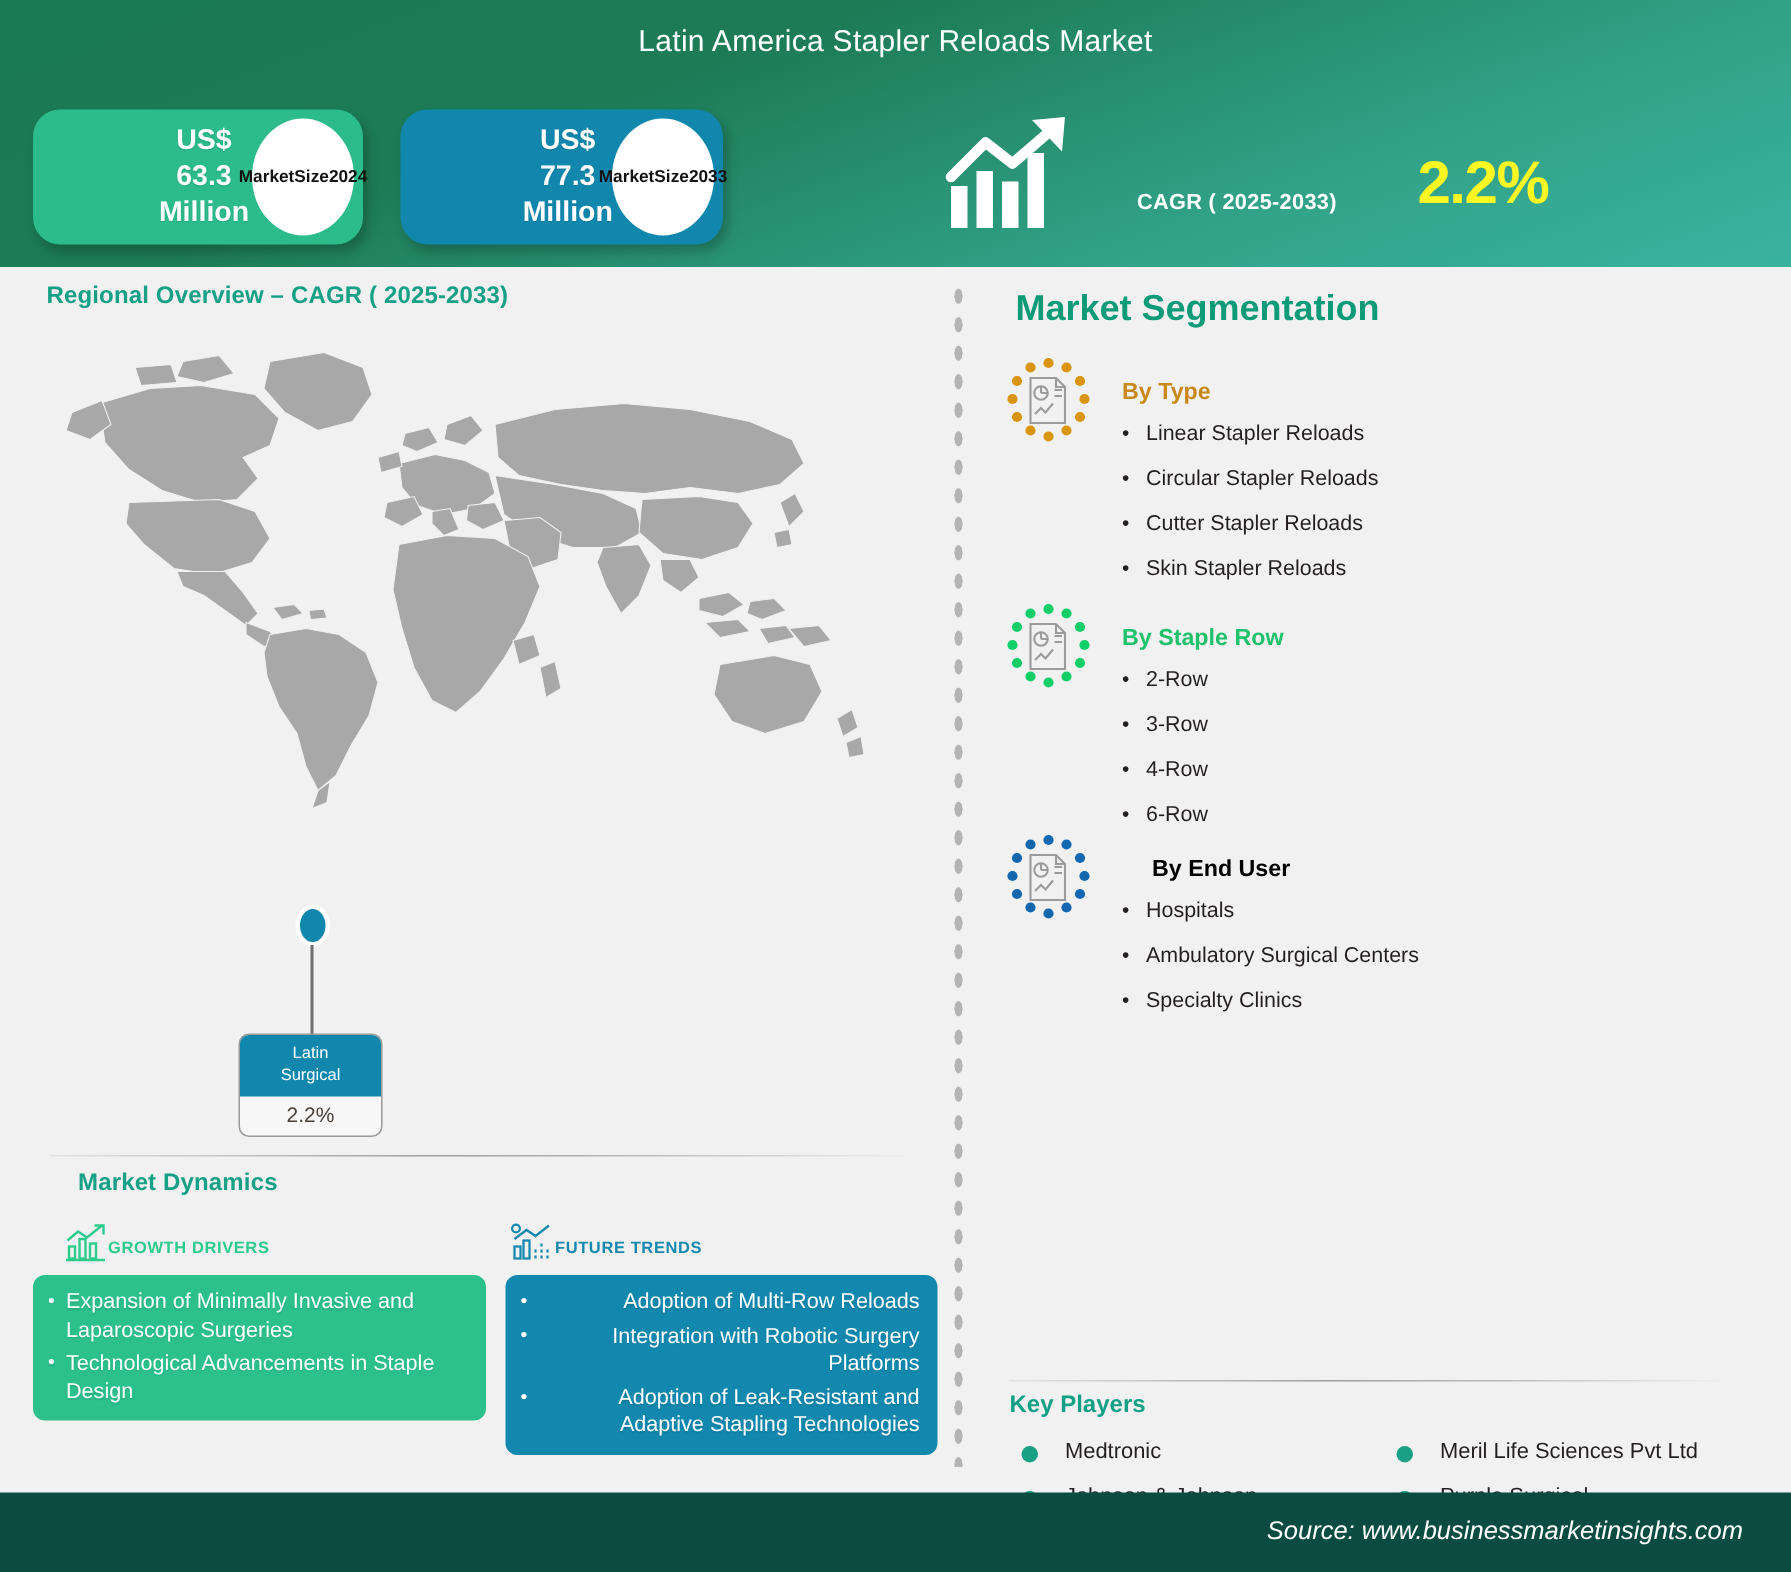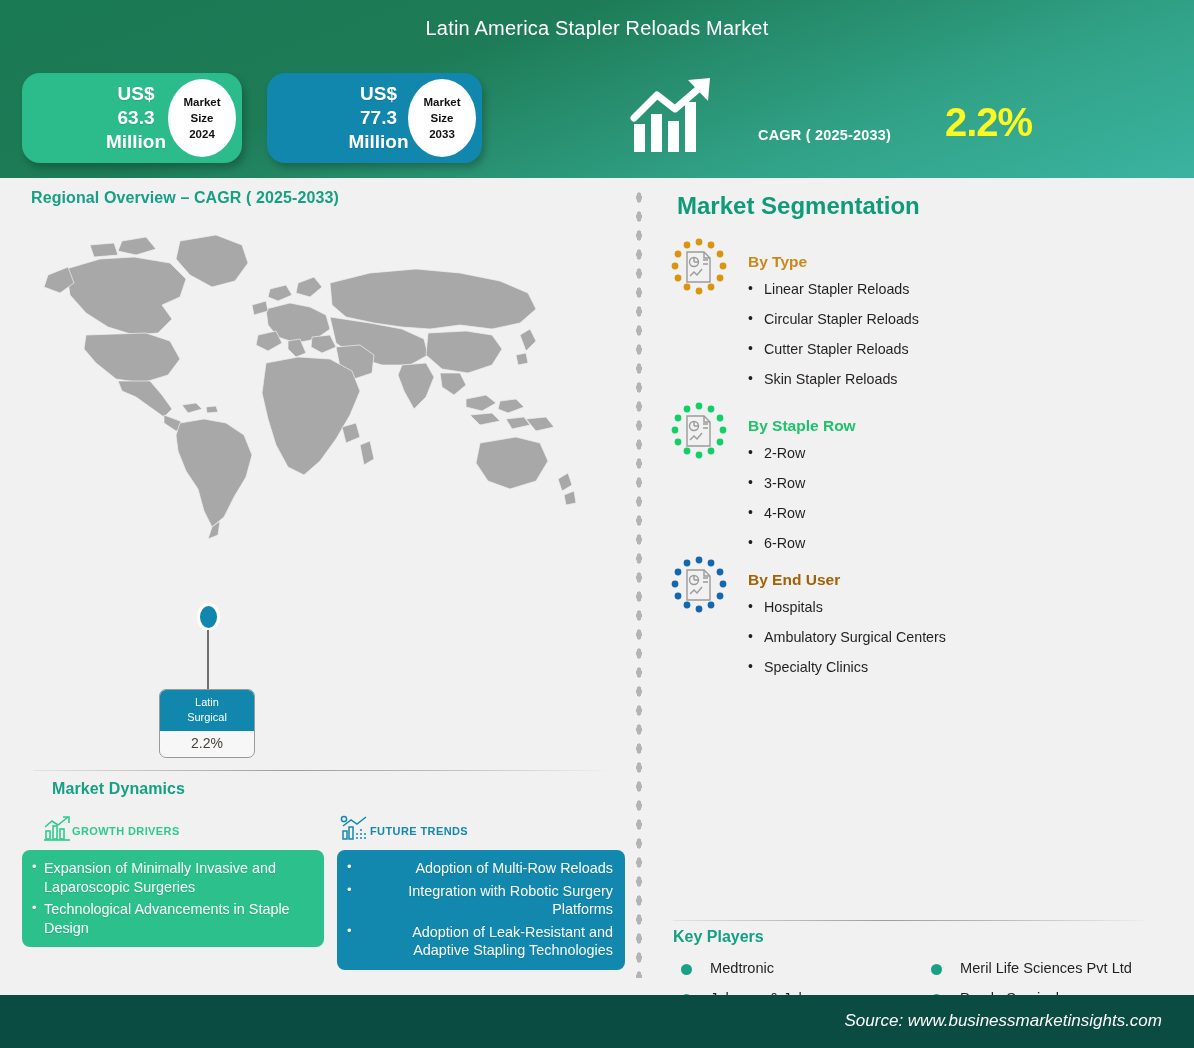--- a/index.html
+++ b/index.html
@@ -43,21 +43,21 @@
     line-height: 24px;
     text-align: center;
     padding-left: 8px;
     text-shadow: 0 1px 1px rgba(0,0,0,.12);
   }
   .pill-badge {
     position: absolute; right: 6px; top: 50%;
     transform: translateY(-50%);
     width: 68px; height: 78px;
     background: #ffffff; border-radius: 50%;
-    display: flex; flex-direction: column;
+    display: flex; flex-direction: row;
     align-items: center; justify-content: center;
     color: #111111; font-size: 11.5px; font-weight: bold;
     line-height: 16px;
   }
   .growth-icon { position: absolute; left: 630px; top: 78px; }
   .cagr-label {
     position: absolute; left: 758px; top: 127px;
     color: #ffffff; font-size: 14.5px; font-weight: bold;
     letter-spacing: .2px;
   }
@@ -199,21 +199,21 @@
   .seg-list li::before {
     content: "•"; position: absolute; left: 2px; top: -1px;
     color: #231f20; font-size: 14px;
   }
 
   #seg-type    { top: 60px; }
   #seg-staple  { top: 224px; }
   #seg-enduser { top: 378px; }
   #seg-type .seg-label { color: #c8891a; }
   #seg-staple .seg-label { color: #1fc16b; }
-  #seg-enduser .seg-label { color: #a16207; }
+  #seg-enduser .seg-label { color: #000000; margin-left: 20px; }
 
   #hr-right { left: 673px; top: 742px; width: 473px; }
   #players-title { position: absolute; left: 23px; top: 750px; color: #14a085; font-size: 16px; font-weight: bold; }
 
   .players-col { position: absolute; top: 780px; list-style: none; }
   #players-col-1 { left: 28px; width: 255px; }
   #players-col-2 { left: 278px; width: 250px; }
   .players-col li {
     position: relative;
     font-size: 14.6px; line-height: 21px;

